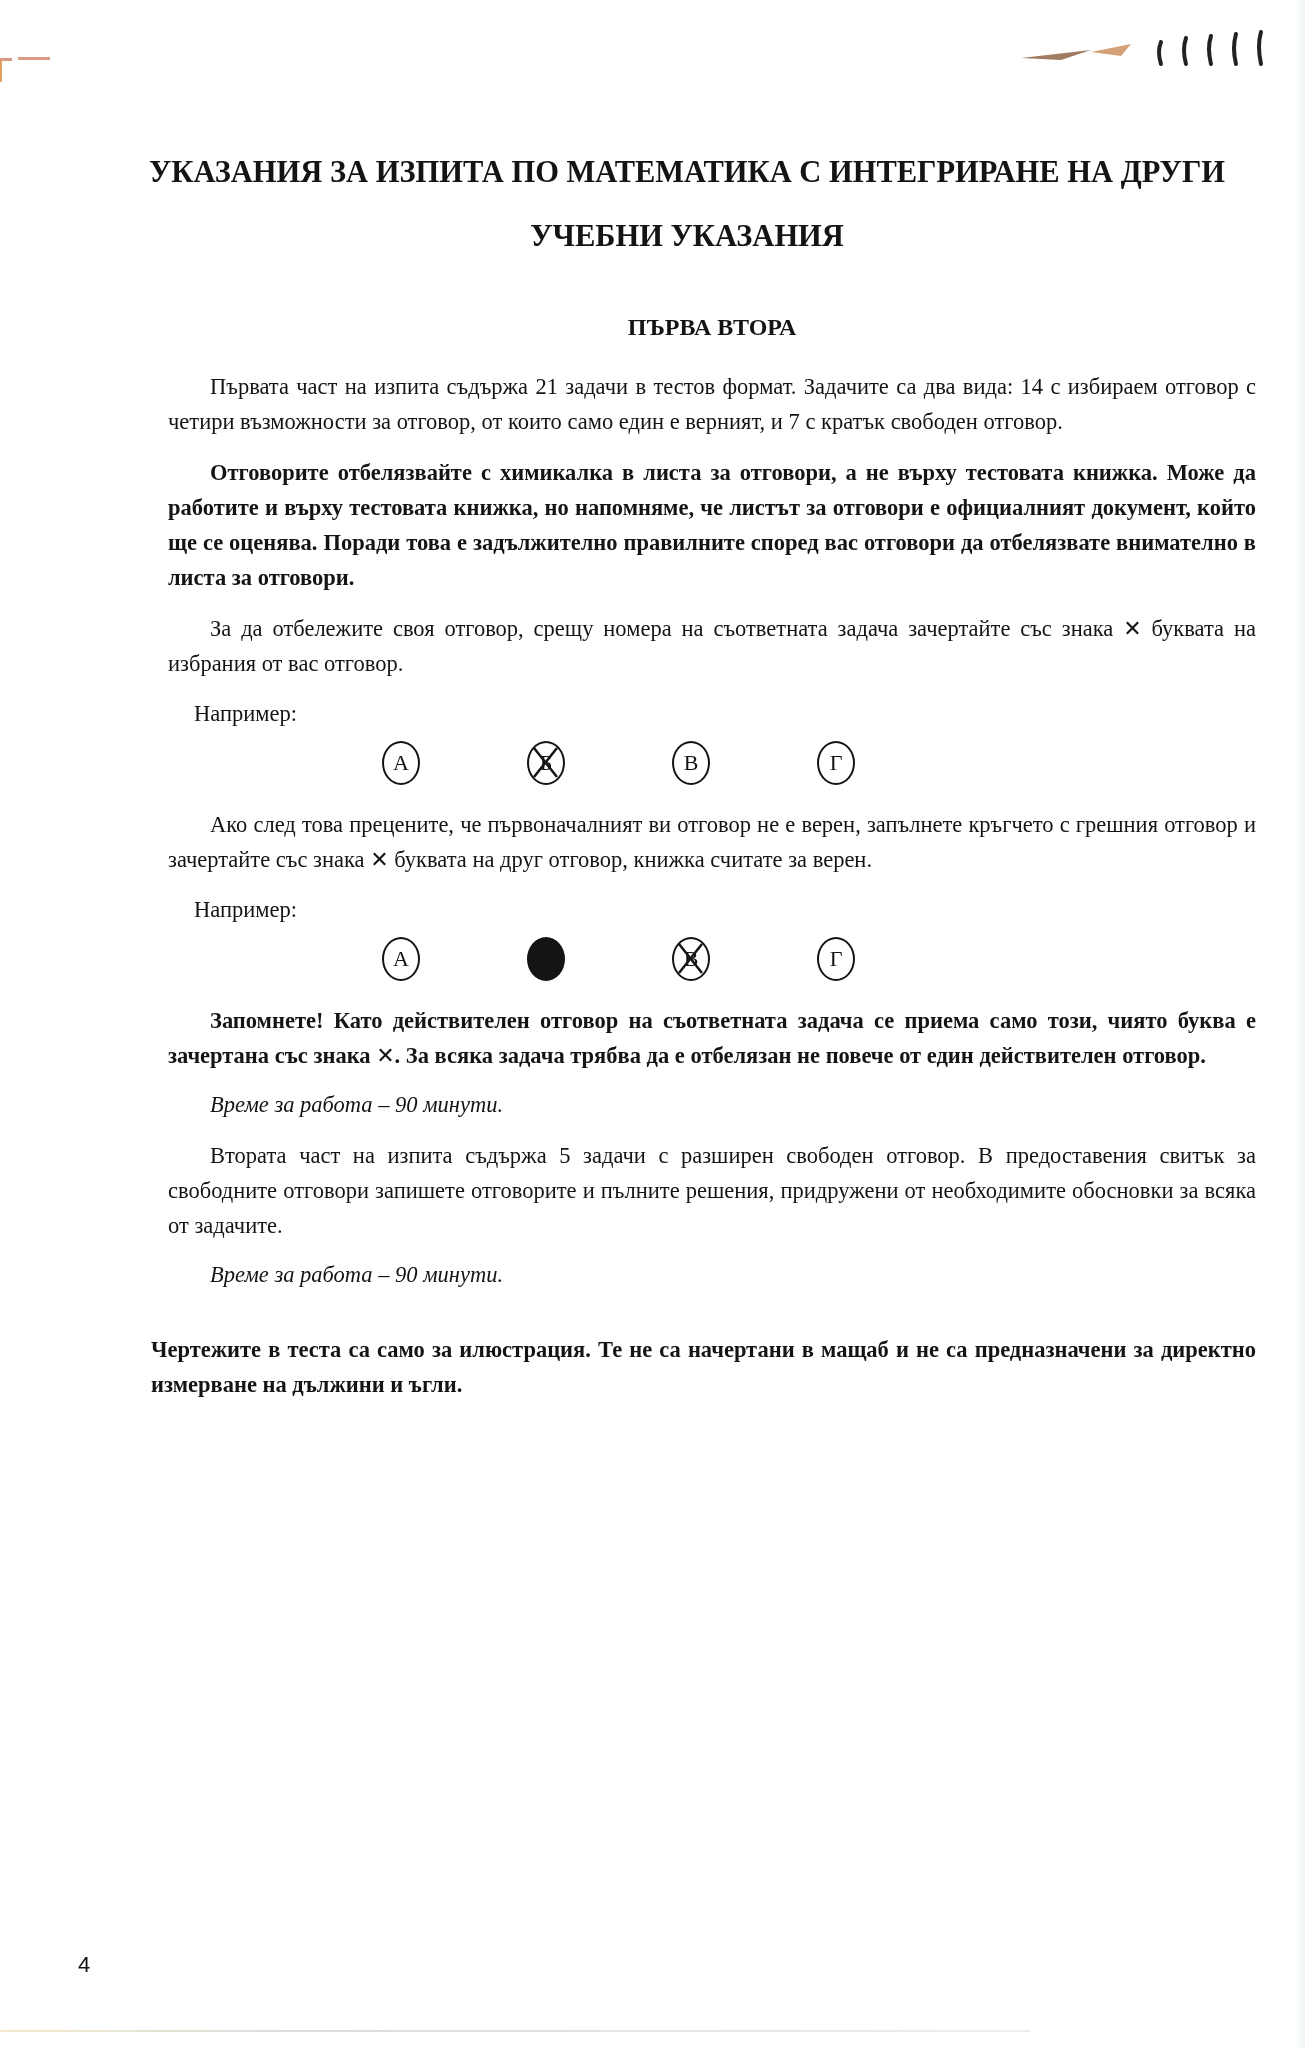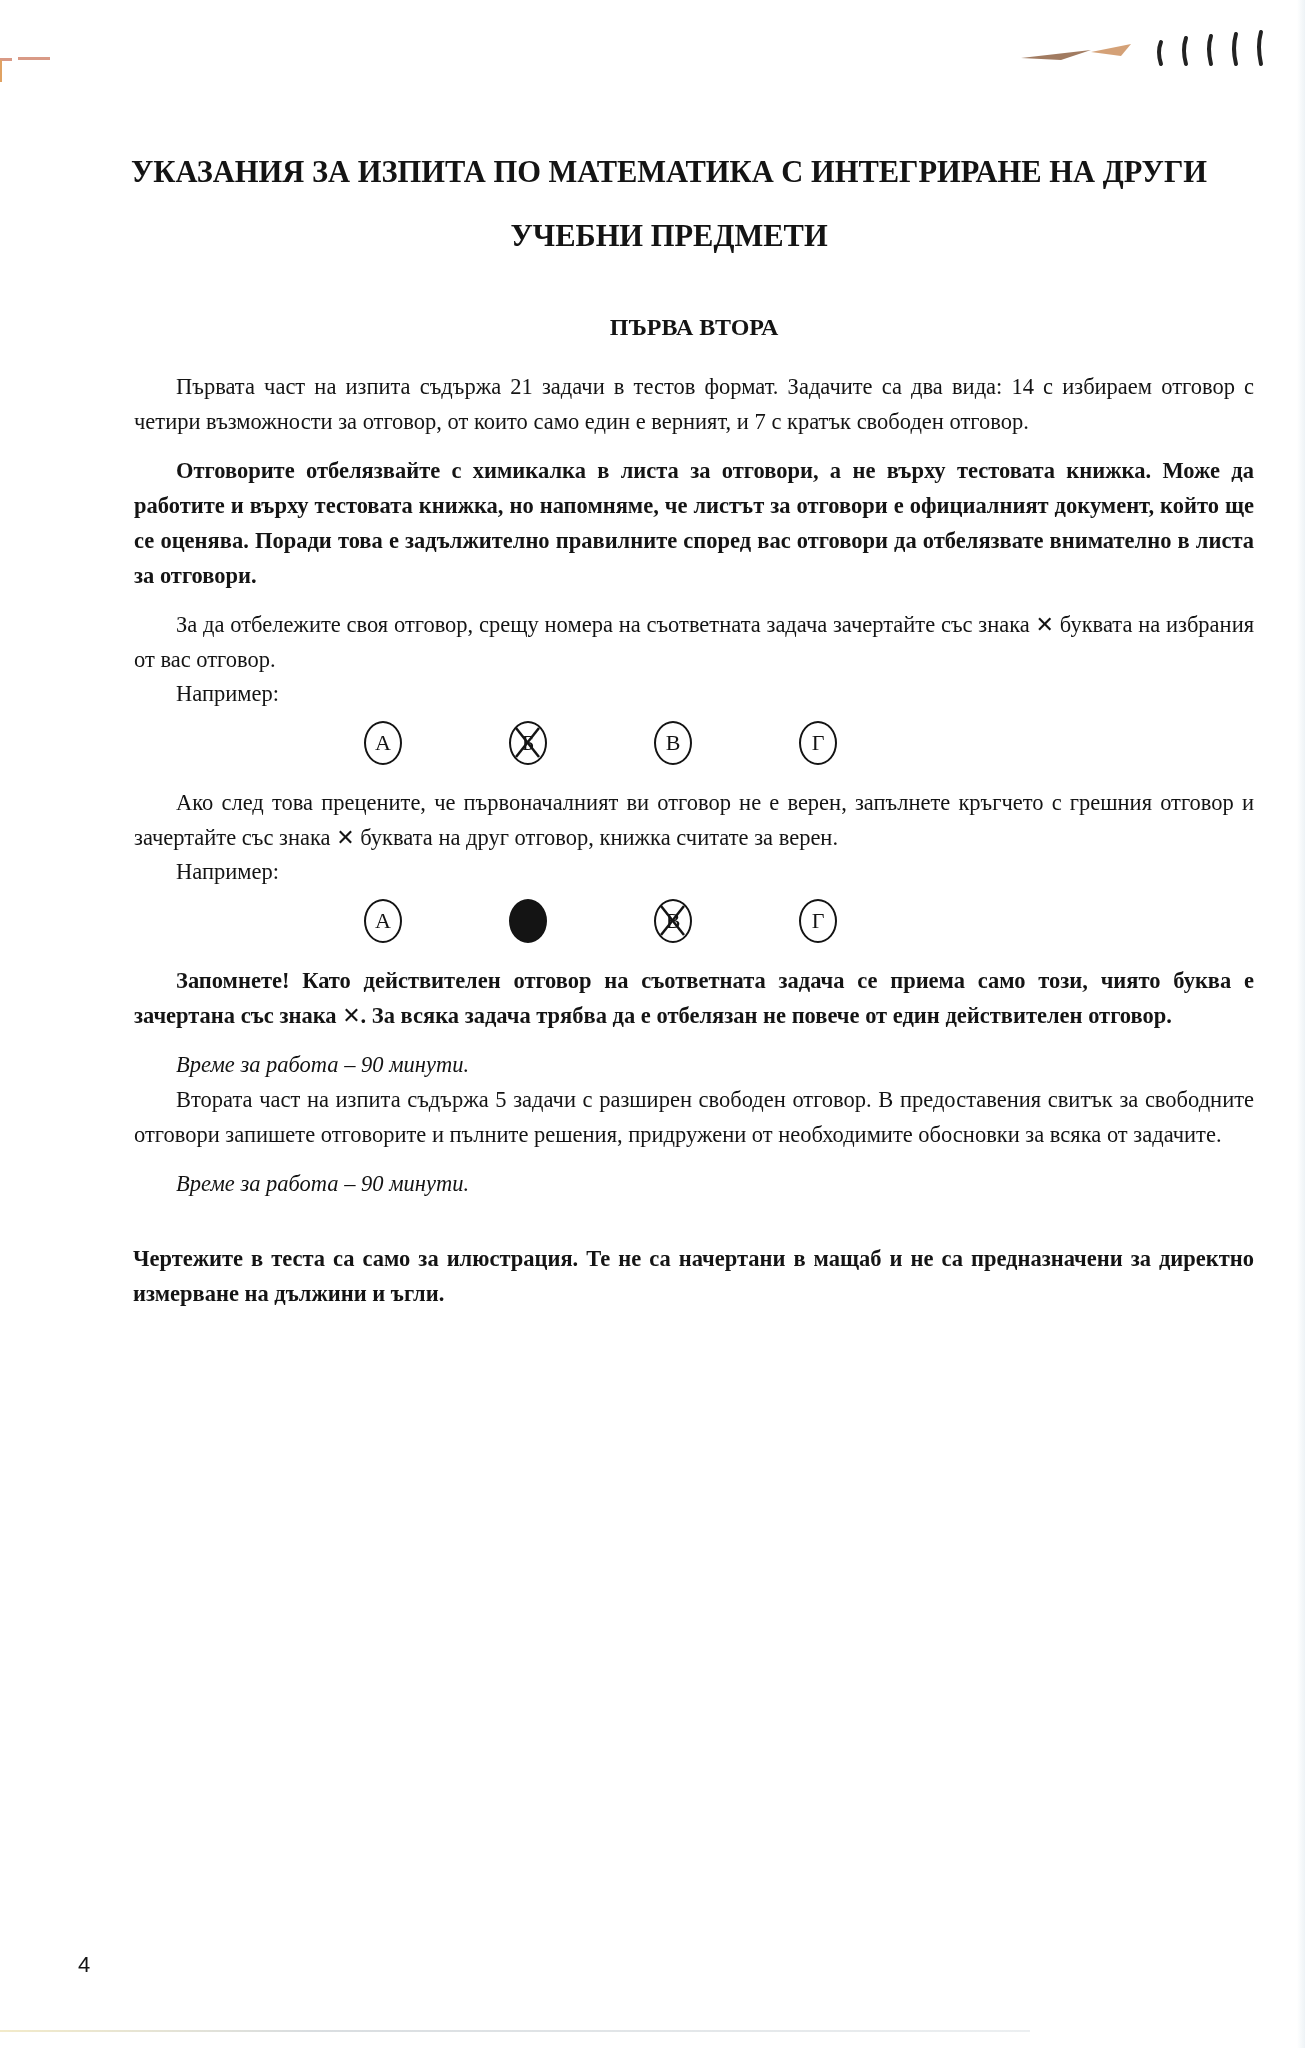--- a/index.html
+++ b/index.html
@@ -12,33 +12,33 @@
       position: absolute; right: 0; top: 0; width: 8px; height: 2048px;
       background: linear-gradient(to right, #ffffff, #eef3f6);
     }
     .spiral {
       position: absolute; right: 14px; top: 22px; width: 270px; height: 60px;
     }
     .tick-left {
       position: absolute; left: 0; top: 56px; width: 80px; height: 30px;
     }
     .page {
-      position: absolute; left: 134px; top: 140px; width: 1120px;
+      position: absolute; left: 152px; top: 140px; width: 1120px;
     }
     .title {
       text-align: center; font-weight: bold; font-size: 30.5px;
       line-height: 64px; letter-spacing: 0px; margin: 0 0 0 -50px;
       width: 1170px;
     }
     .section-h {
       text-align: center; font-weight: bold; font-size: 24px;
       margin: 46px 0 28px 0;
     }
     .section-h.second { margin: 34px 0 32px 0; }
-    p { margin: 0; font-size: 22.5px; line-height: 35px; text-align: justify; }
+    p { margin: 16px; font-size: 22.5px; line-height: 35px; text-align: justify; }
     .block { margin-bottom: 14px; }
     .bold { font-weight: bold; }
     .italic { font-style: italic; font-weight: normal; }
     .example-label { padding-left: 0; font-size: 22.5px; line-height: 34px; }
     .circles {
       display: flex; gap: 0; margin: 4px 0 14px 230px; height: 56px; align-items: center;
     }
     .circle {
       width: 38px; height: 44px; border: 2.5px solid #141414; border-radius: 50%;
       display: flex; align-items: center; justify-content: center;
@@ -76,21 +76,21 @@
 <svg class="tick-left" viewBox="0 0 80 30">
   <rect x="0" y="2" width="12" height="3" fill="#d99a86"></rect>
   <rect x="18" y="1" width="32" height="3" fill="#d99a86"></rect>
   <rect x="0" y="4" width="2" height="22" fill="#e0a262"></rect>
 </svg>
 
 <div class="page">
 
   <div class="title">
     <div>УКАЗАНИЯ ЗА ИЗПИТА ПО МАТЕМАТИКА С ИНТЕГРИРАНЕ НА ДРУГИ</div>
-    <div>УЧЕБНИ ПРЕДМЕТИ</div>
+    <div>УЧЕБНИ УКАЗАНИЯ</div>
   </div>
 
   <div class="section-h">ПЪРВА ВТОРА</div>
 
   <p class="block" style="text-indent:42px">
     <span>Първата част на изпита съдържа 21 задачи в тестов формат. Задачите са два вида: 14 с избираем отговор с четири възможности за отговор, от които само един е верният, и 7 с кратък свободен отговор.</span>
   </p>
 
   <p class="block bold" style="text-indent:42px">
     <span>Отговорите отбелязвайте с химикалка в листа за отговори, а не върху тестовата книжка. Може да работите и върху тестовата книжка, но напомняме, че листът за отговори е официалният документ, който ще се оценява. Поради това е задължително правилните според вас отговори да отбелязвате внимателно в листа за отговори.</span>

